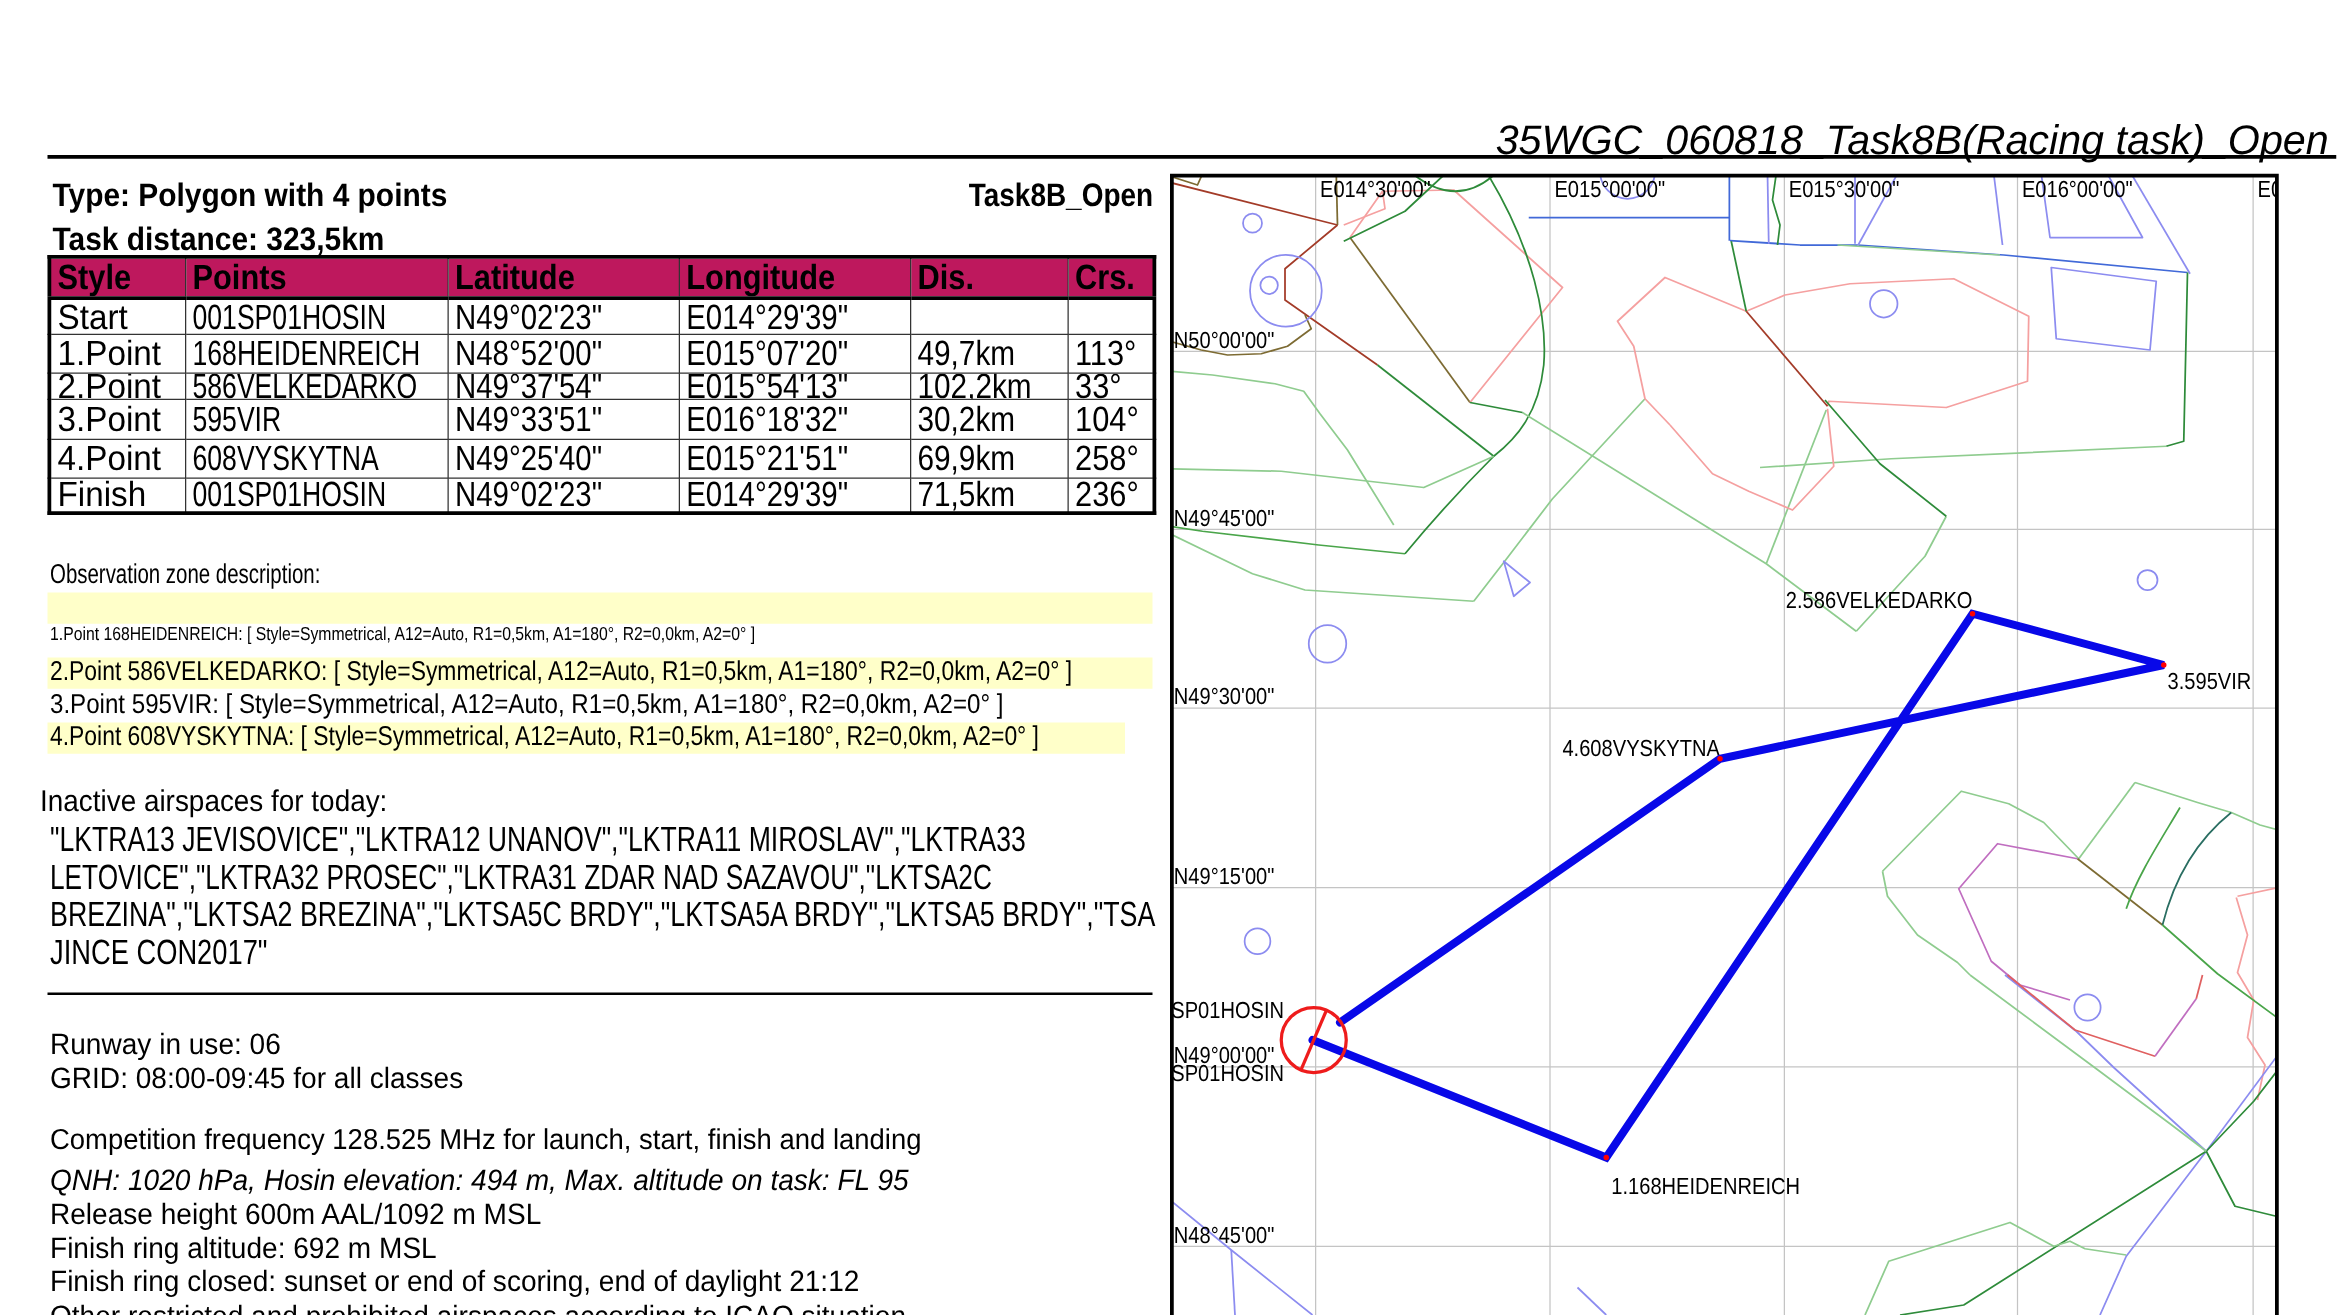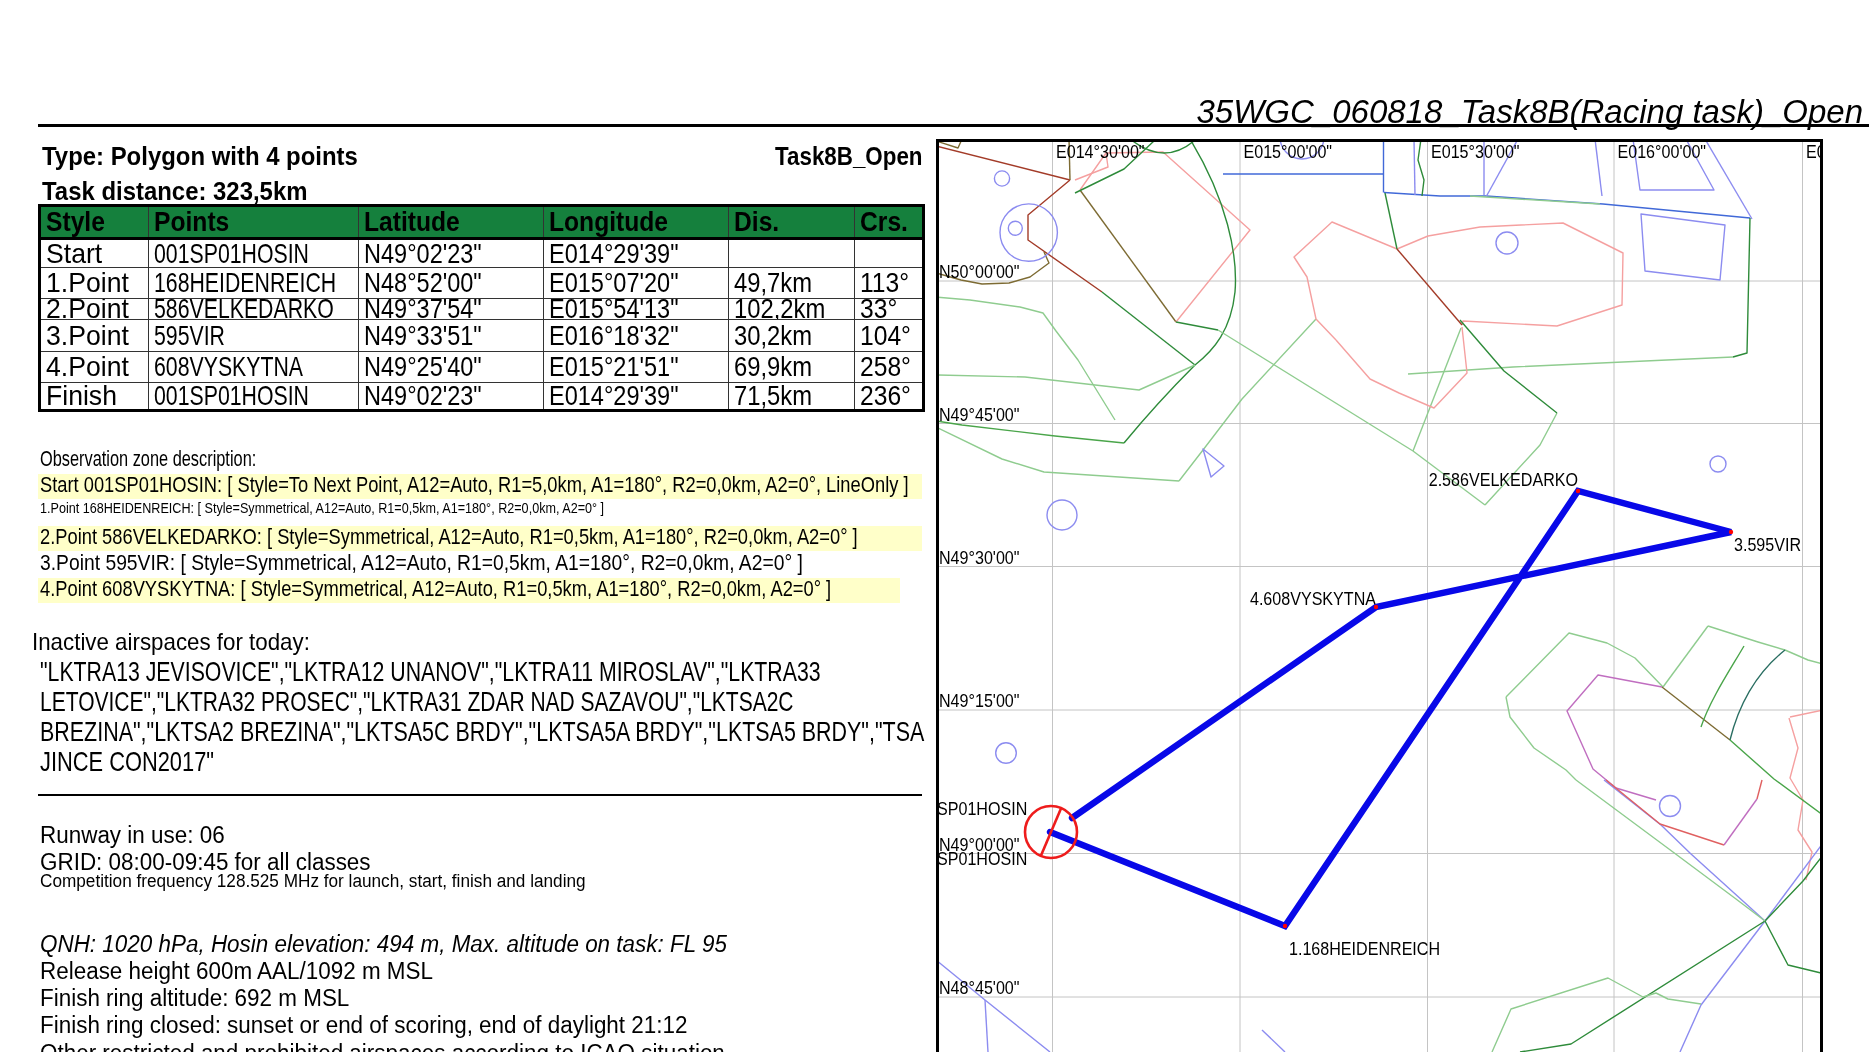--- a/index.html
+++ b/index.html
@@ -3,21 +3,21 @@
 <meta charset="utf-8">
 <style>
 html,body{margin:0;padding:0;}
 #page{position:relative;width:1876px;height:1052px;background:#fff;overflow:hidden;
   font-family:"Liberation Sans",sans-serif;color:#000;}
 .t{position:absolute;white-space:nowrap;line-height:1;}
 .cx{display:inline-block;transform-origin:0 0;}
 .band{position:absolute;background:#ffffc9;}
 table.tk{position:absolute;left:38px;top:204px;border-collapse:collapse;table-layout:fixed;width:884px;border:3px solid #000;}
 table.tk td{border:1px solid #333;overflow:hidden;font-size:28px;line-height:20px;padding:0 0 0 5px;vertical-align:middle;white-space:nowrap;}
-table.tk tr.hd td{background:#15803d;font-weight:bold;border-bottom:3px solid #000;}
+table.tk tr.hd td{background:#be185d;font-weight:bold;border-bottom:3px solid #000;}
 </style>
 </head>
 <body>
 <div id="page">
 
 <div class="t" style="right:13px;top:95px;font-size:33px;font-style:italic;">35WGC_060818_Task8B(Racing task)_Open</div>
 <div style="position:absolute;left:38px;top:124px;width:1831px;height:2.6px;background:#000;"></div>
 
 <div class="t" style="left:42px;top:143px;font-size:26px;font-weight:bold;"><span class="cx" style="transform:scaleX(0.92)">Type: Polygon with 4 points</span></div>
 <div class="t" style="right:954px;top:143px;font-size:26px;font-weight:bold;"><span style="display:inline-block;transform:scaleX(0.86);transform-origin:100% 0;">Task8B_Open</span></div>
@@ -89,37 +89,36 @@
           <td><span class="cx" style="transform:scaleX(0.85)">71,5km</span></td>
           <td><span class="cx" style="transform:scaleX(0.88)">236°</span></td>
         </tr>
 </tbody>
     </table>
 
 <div class="band" style="left:38px;top:473.5px;width:884px;height:25px;"></div>
 <div class="band" style="left:38px;top:525.5px;width:884px;height:25px;"></div>
 <div class="band" style="left:38px;top:577.5px;width:862px;height:25px;"></div>
 <div class="t" style="left:40px;top:448px;font-size:21.8px;"><span class="cx" style="transform:scaleX(0.75)">Observation zone description:</span></div>
-<div class="t" style="left:40px;top:474px;font-size:21.8px;"><span class="cx" style="transform:scaleX(0.84)">Start 001SP01HOSIN: [ Style=To Next Point, A12=Auto, R1=5,0km, A1=180°, R2=0,0km, A2=0°, LineOnly ]</span></div>
 <div class="t" style="left:40px;top:500px;font-size:15px;"><span class="cx" style="transform:scaleX(0.84)">1.Point 168HEIDENREICH: [ Style=Symmetrical, A12=Auto, R1=0,5km, A1=180°, R2=0,0km, A2=0° ]</span></div>
 <div class="t" style="left:40px;top:526px;font-size:21.8px;"><span class="cx" style="transform:scaleX(0.84)">2.Point 586VELKEDARKO: [ Style=Symmetrical, A12=Auto, R1=0,5km, A1=180°, R2=0,0km, A2=0° ]</span></div>
 <div class="t" style="left:40px;top:552px;font-size:21.8px;"><span class="cx" style="transform:scaleX(0.885)">3.Point 595VIR: [ Style=Symmetrical, A12=Auto, R1=0,5km, A1=180°, R2=0,0km, A2=0° ]</span></div>
 <div class="t" style="left:40px;top:578px;font-size:21.8px;"><span class="cx" style="transform:scaleX(0.84)">4.Point 608VYSKYTNA: [ Style=Symmetrical, A12=Auto, R1=0,5km, A1=180°, R2=0,0km, A2=0° ]</span></div>
 
 <div class="t" style="left:32px;top:630px;font-size:24px;"><span class="cx" style="transform:scaleX(0.93)">Inactive airspaces for today:</span></div>
 <div class="t" style="left:40px;top:658px;font-size:28px;"><span class="cx" style="transform:scaleX(0.76)">"LKTRA13 JEVISOVICE","LKTRA12 UNANOV","LKTRA11 MIROSLAV","LKTRA33</span></div>
 <div class="t" style="left:40px;top:688px;font-size:28px;"><span class="cx" style="transform:scaleX(0.75)">LETOVICE","LKTRA32 PROSEC","LKTRA31 ZDAR NAD SAZAVOU","LKTSA2C</span></div>
 <div class="t" style="left:40px;top:718px;font-size:28px;"><span class="cx" style="transform:scaleX(0.766)">BREZINA","LKTSA2 BREZINA","LKTSA5C BRDY","LKTSA5A BRDY","LKTSA5 BRDY","TSA</span></div>
 <div class="t" style="left:40px;top:748px;font-size:28px;"><span class="cx" style="transform:scaleX(0.78)">JINCE CON2017"</span></div>
 
 <div style="position:absolute;left:38px;top:793.5px;width:884px;height:2.5px;background:#000;"></div>
 
 <div class="t" style="left:40px;top:824px;font-size:23.5px;"><span class="cx" style="transform:scaleX(0.955)">Runway in use: 06</span></div>
 <div class="t" style="left:40px;top:851px;font-size:23.5px;"><span class="cx" style="transform:scaleX(0.955)">GRID: 08:00-09:45 for all classes</span></div>
-<div class="t" style="left:40px;top:872px;font-size:18px;"><span class="cx" style="transform:scaleX(0.955)">Competition frequency 128.525 MHz for launch, start, finish and landing</span></div>
+<div class="t" style="left:40px;top:900px;font-size:23px;"><span class="cx" style="transform:scaleX(0.955)">Competition frequency 128.525 MHz for launch, start, finish and landing</span></div>
 <div class="t" style="left:40px;top:933px;font-size:23.5px;font-style:italic;"><span class="cx" style="transform:scaleX(0.955)">QNH: 1020 hPa, Hosin elevation: 494 m, Max. altitude on task: FL 95</span></div>
 <div class="t" style="left:40px;top:960px;font-size:23.5px;"><span class="cx" style="transform:scaleX(0.955)">Release height 600m AAL/1092 m MSL</span></div>
 <div class="t" style="left:40px;top:987px;font-size:23.5px;"><span class="cx" style="transform:scaleX(0.955)">Finish ring altitude: 692 m MSL</span></div>
 <div class="t" style="left:40px;top:1014px;font-size:23.5px;"><span class="cx" style="transform:scaleX(0.955)">Finish ring closed: sunset or end of scoring, end of daylight 21:12</span></div>
 <div class="t" style="left:40px;top:1042px;font-size:23.5px;"><span class="cx" style="transform:scaleX(0.955)">Other restricted and prohibited airspaces according to ICAO situation</span></div>
 
 <svg class="t" style="left:934px;top:137px;" width="942" height="915" viewBox="934 137 942 915">
 <defs>
         <clipPath id="mc">
           <rect x="938" y="141" width="883.5" height="911"></rect>

